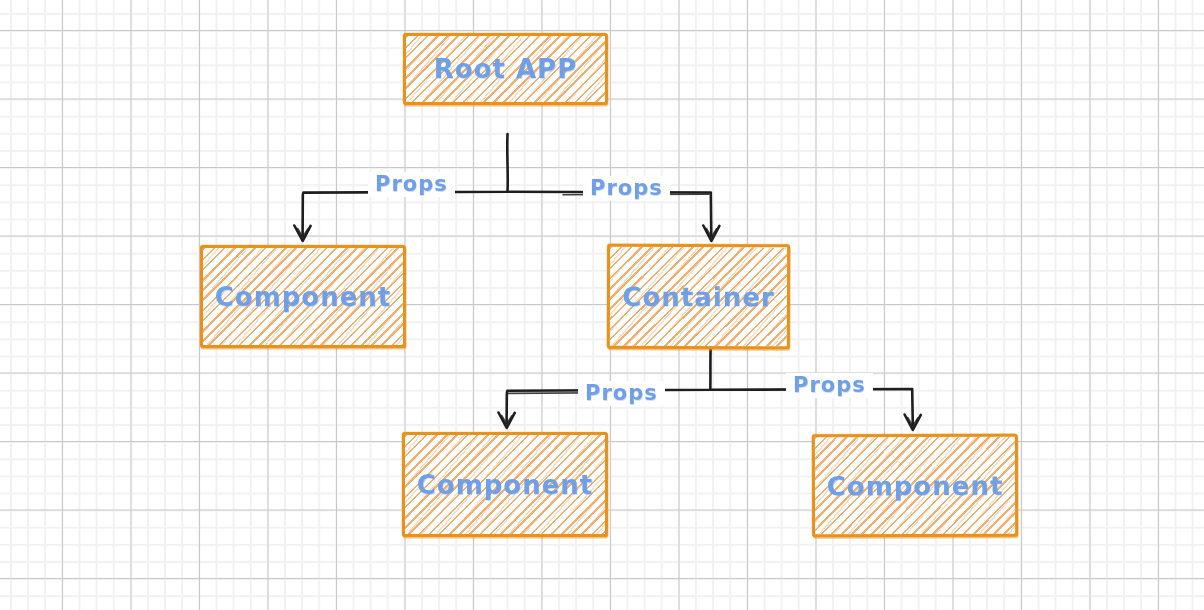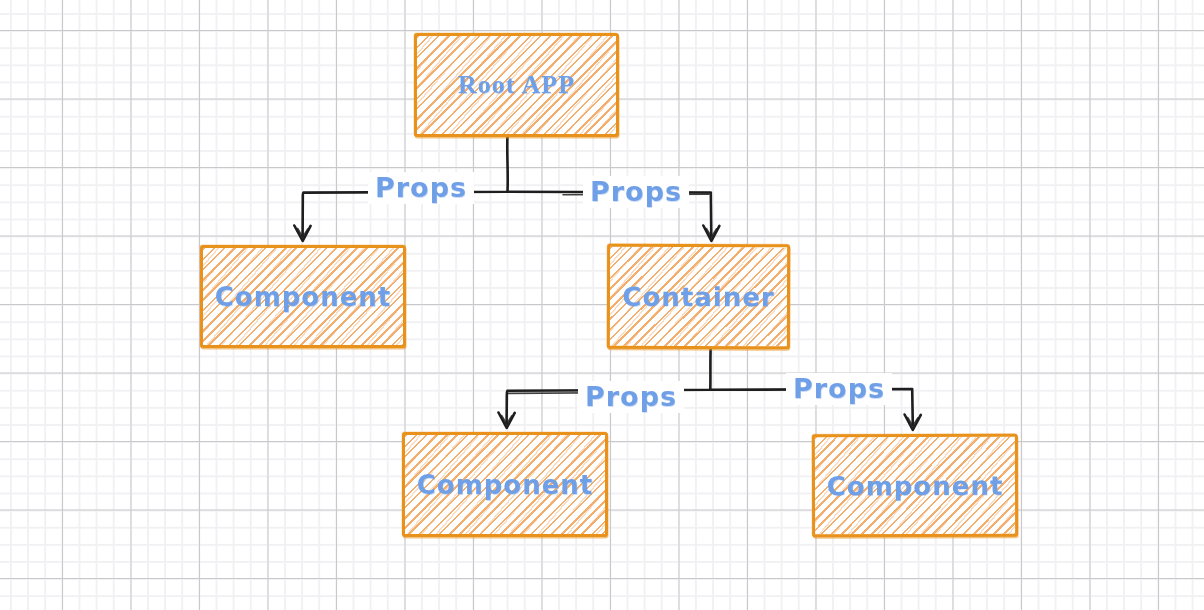--- a/index.html
+++ b/index.html
@@ -63,30 +63,30 @@
     font-size: 26px;
     font-weight: bold;
     letter-spacing: 1px;
     text-shadow: 0.6px 0.6px 0 rgba(111, 159, 230, 0.35);
     white-space: nowrap;
   }
   .edge-label {
     position: absolute;
     background: var(--canvas-bg, #ffffff);
     color: var(--edge-label-text, #6f9fe6);
-    font-size: 27px;
+    font-size: 21px;
     font-weight: bold;
     letter-spacing: 1px;
     text-shadow: 0.6px 0.6px 0 rgba(111, 159, 230, 0.35);
     padding: 1px 7px;
     white-space: nowrap;
     line-height: 1.1;
   }
   
-  .node-root            { left: 414px; top: 33px;  width: 205px; height: 104px; font-family: Liberation Serif, serif; }
+  .node-root            { left: 403px; top: 33px;  width: 205px; height: 72px; }
   .node-component-left  { left: 200px; top: 245px; width: 206px; height: 103px; }
   .node-container       { left: 607px; top: 244px; width: 183px; height: 105px; transform: rotate(0.15deg); }
   .node-component-bl    { left: 402px; top: 432px; width: 206px; height: 105px; }
   .node-component-br    { left: 812px; top: 434px; width: 206px; height: 103px; transform: rotate(-0.15deg); }
   
   .edge-label-1 { left: 368px; top: 172px; }
   .edge-label-2 { left: 583px; top: 176px; }
   .edge-label-3 { left: 578px; top: 381px; }
   .edge-label-4 { left: 786px; top: 373px; }
 </style>

